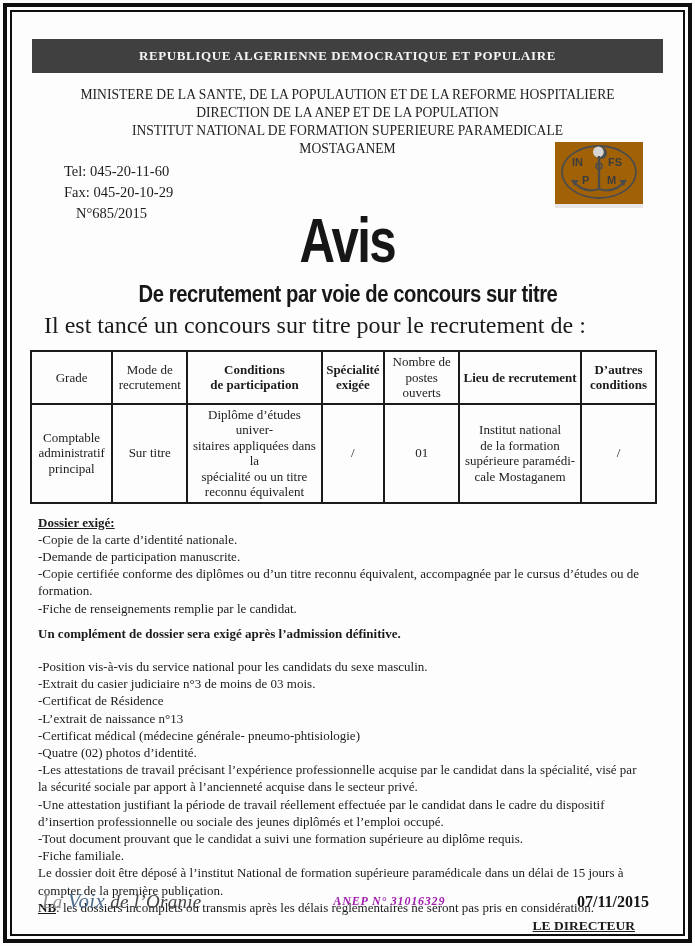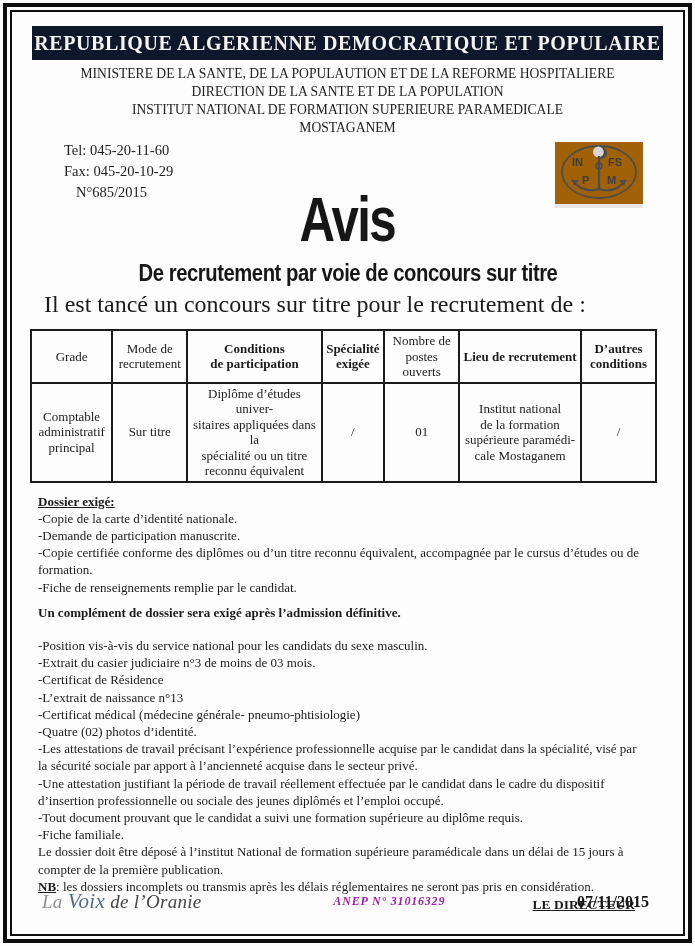--- a/index.html
+++ b/index.html
@@ -24,29 +24,29 @@
     border: 2px solid #0e0e0e;
     pointer-events: none;
   }
   .content {
     position: absolute; inset: 12px;
     padding: 14px 18px 0 18px;
   }
 
   
   .band {
-    background: #0f172a;
+    background: #404040;
     color: #f4f4f4;
     text-align: center;
     font-weight: bold;
-    font-size: 20px;
+    font-size: 13px;
     height: 34px;
     line-height: 34px;
     letter-spacing: 0.6px;
-    margin: 0 2px;
+    margin: 13px 2px;
   }
   .org { text-align: center; margin-top: 5px; font-size: 13.6px; line-height: 18px; color: #222; }
   .contact { margin-top: 3px; margin-left: 34px; font-size: 14.5px; line-height: 21px; color: #1c1c1c; }
   .contact .ref { margin-left: 12px; }
 
   .stamp-box {
     position: absolute; top: 130px; right: 40px;
     width: 88px; height: 62px;
     background: #a16207;
     box-shadow: 0 4px 0 #e6e6e6;
@@ -144,21 +144,21 @@
   <div class="frame-inner"></div>
 
   <div class="content">
 
     <div class="band">
       <span>REPUBLIQUE ALGERIENNE DEMOCRATIQUE ET POPULAIRE</span>
     </div>
 
     <div class="org">
       <div>MINISTERE DE LA SANTE, DE LA POPULAUTION ET DE LA REFORME HOSPITALIERE</div>
-      <div>DIRECTION DE LA SANTE ET DE LA POPULATION</div>
+      <div>DIRECTION DE LA ANEP ET DE LA POPULATION</div>
       <div>INSTITUT NATIONAL DE FORMATION SUPERIEURE PARAMEDICALE</div>
       <div>MOSTAGANEM</div>
     </div>
 
     <div class="contact">
       <div>Tel: 045-20-11-60</div>
       <div>Fax: 045-20-10-29</div>
       <div class="ref">N°685/2015</div>
     </div>
 

